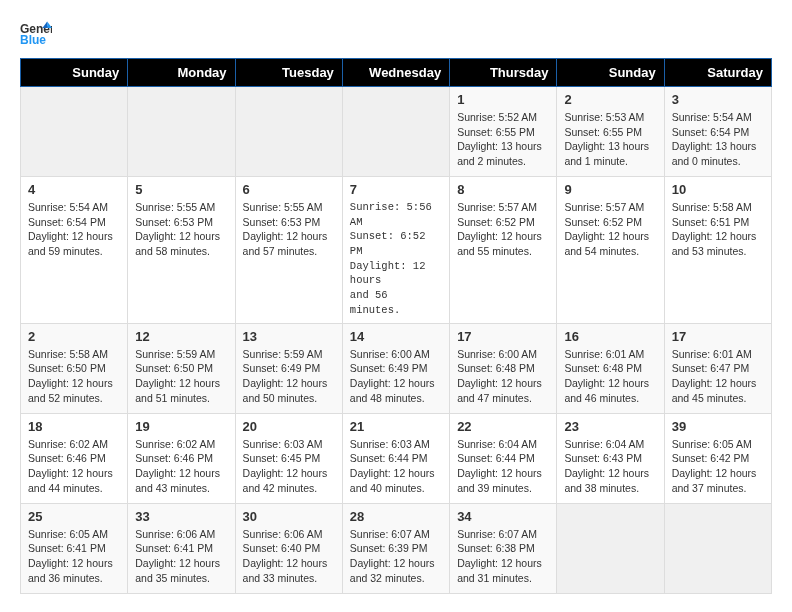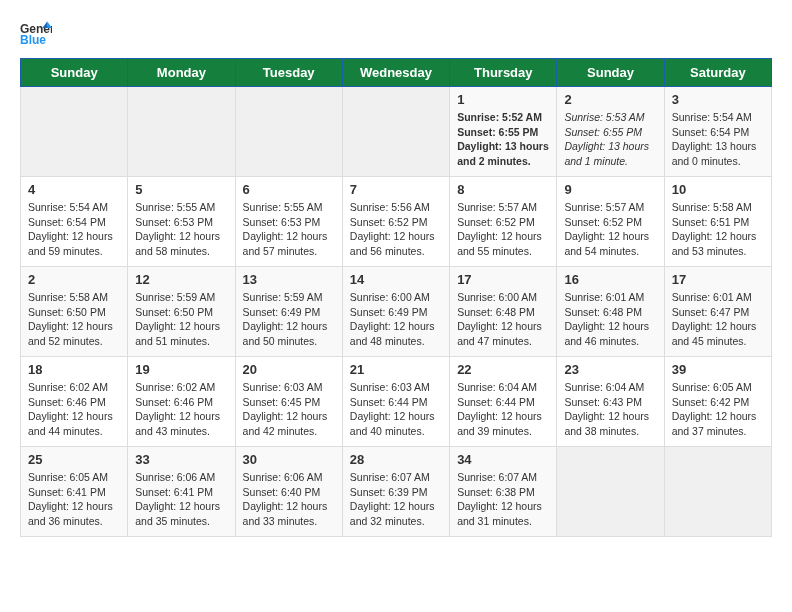--- a/index.html
+++ b/index.html
@@ -36,23 +36,23 @@
     .subtitle {
       font-size: 16px;
       color: #555;
     }
     table {
       width: 100%;
       border-collapse: collapse;
       table-layout: fixed;
     }
     thead tr th {
-      background-color: #15803d;
+      background-color: #000000;
       color: #fff;
-      text-align: center;
+      text-align: right;
       padding: 6px 8px;
       font-size: 13px;
       font-weight: bold;
       border: 1px solid #1a5fa8;
     }
     tbody tr td {
       vertical-align: top;
       padding: 5px 7px;
       font-size: 11px;
       color: #333;
@@ -116,28 +116,28 @@
       </tr>
   </thead>
   <tbody id="calendar-body">
       <tr>
         <td class="empty-cell"></td>
         <td class="empty-cell"></td>
         <td class="empty-cell"></td>
         <td class="empty-cell"></td>
         <td>
           <span class="day-number">1</span>
-          <div class="day-info" style="white-space: pre-line; font-weight: bold;">Sunrise: 5:52 AM
+          <div class="day-info" style="white-space: pre-line;">Sunrise: 5:52 AM
 Sunset: 6:55 PM
 Daylight: 13 hours
 and 2 minutes.</div>
         </td>
         <td>
           <span class="day-number">2</span>
-          <div class="day-info" style="white-space: pre-line; font-style: italic;">Sunrise: 5:53 AM
+          <div class="day-info" style="white-space: pre-line;">Sunrise: 5:53 AM
 Sunset: 6:55 PM
 Daylight: 13 hours
 and 1 minute.</div>
         </td>
         <td>
           <span class="day-number">3</span>
           <div class="day-info" style="white-space: pre-line;">Sunrise: 5:54 AM
 Sunset: 6:54 PM
 Daylight: 13 hours
 and 0 minutes.</div>
@@ -160,21 +160,21 @@
         </td>
         <td>
           <span class="day-number">6</span>
           <div class="day-info" style="white-space: pre-line;">Sunrise: 5:55 AM
 Sunset: 6:53 PM
 Daylight: 12 hours
 and 57 minutes.</div>
         </td>
         <td>
           <span class="day-number">7</span>
-          <div class="day-info" style="white-space: pre-line;">Sunrise: 5:56 AM
+          <div class="day-info" style="white-space: pre-line; font-family: Liberation Mono, monospace;">Sunrise: 5:56 AM
 Sunset: 6:52 PM
 Daylight: 12 hours
 and 56 minutes.</div>
         </td>
         <td>
           <span class="day-number">8</span>
           <div class="day-info" style="white-space: pre-line;">Sunrise: 5:57 AM
 Sunset: 6:52 PM
 Daylight: 12 hours
 and 55 minutes.</div>

